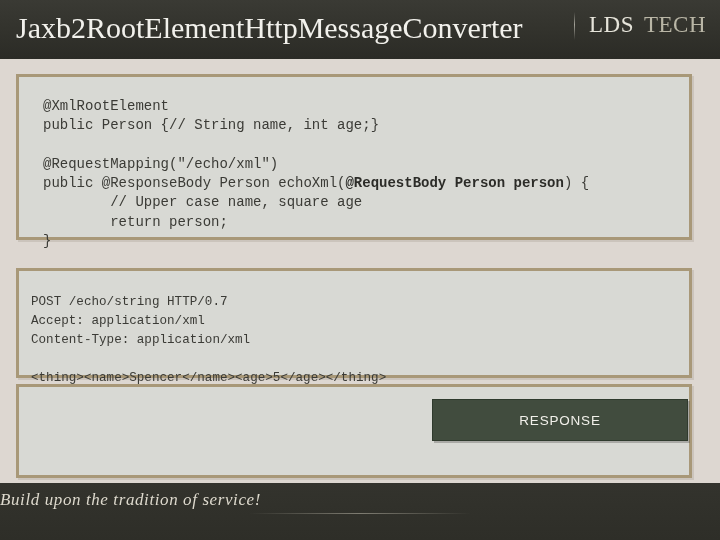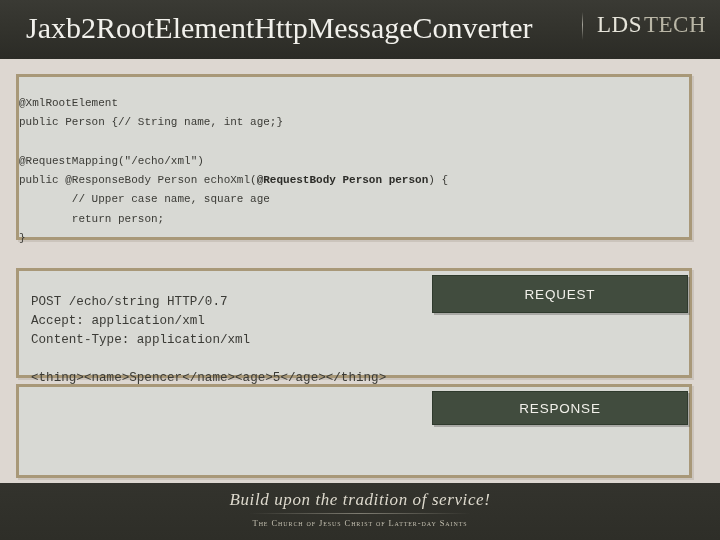--- a/index.html
+++ b/index.html
@@ -19,21 +19,21 @@
   .header {
     position: absolute;
     left: 0; top: 0;
     width: 720px;
     height: 59px;
     background: linear-gradient(180deg, #3a3a34 0%, #32322c 55%, #2b2b26 100%);
     overflow: hidden;
   }
   .header-title {
     position: absolute;
-    left: 26px;
+    left: 16px;
     top: 9px;
     font-family: "Liberation Serif", serif;
     font-size: 30px;
     line-height: 38px;
     color: #f2f1ec;
     letter-spacing: 0px;
     white-space: nowrap;
   }
   .brand {
     position: absolute;
@@ -52,42 +52,42 @@
     font-family: "Liberation Serif", serif;
     font-size: 23px;
     color: #e6e4da;
     letter-spacing: 0.5px;
   }
   .brand-tech {
     font-family: "Liberation Serif", serif;
     font-size: 23px;
     color: #b9b6a6;
     letter-spacing: 0.5px;
-    margin-left: 2px;
+    margin-left: 10px;
   }
 
   
   .panel {
     position: absolute;
     background: #d8d9d4;
     border: 3px solid #a89878;
     box-sizing: border-box;
     box-shadow: 2px 2px 0 rgba(120,110,95,0.18);
   }
   .code-panel   { left: 16px; top: 74px;  width: 676px; height: 166px; }
   .req-panel    { left: 16px; top: 268px; width: 676px; height: 110px; }
   .resp-panel   { left: 16px; top: 384px; width: 676px; height: 94px;  }
 
   .code-text {
     position: absolute;
-    left: 0;
+    left: 24px;
     top: 6px;
     right: 6px;
     font-family: "Liberation Mono", "DejaVu Sans Mono", monospace;
-    font-size: 11px;
+    font-size: 14px;
     line-height: 19.3px;
     color: #3b3b36;
     white-space: pre;
   }
   .code-text b { font-weight: bold; color: #2c2c28; }
 
   .http-text {
     position: absolute;
     left: 12px;
     top: 9px;
@@ -108,35 +108,35 @@
     justify-content: center;
     box-shadow: 2px 2px 0 rgba(60,60,55,0.30);
   }
   .tag-box span {
     font-family: "Liberation Sans", sans-serif;
     font-size: 13.5px;
     letter-spacing: 0.8px;
     color: #f1f0ea;
   }
   .req-tag  { left: 413px; top: 4px; width: 256px; height: 38px; }
-  .resp-tag { left: 413px; top: 4px; width: 256px; height: 34px; }
+  .resp-tag { left: 413px; top: 12px; width: 256px; height: 42px; }
 
   
   .footer {
     position: absolute;
     left: 0; top: 483px;
     width: 720px;
     height: 57px;
     background: linear-gradient(180deg, #33332d 0%, #2e2e28 100%);
     overflow: hidden;
   }
   .footer-inner {
     position: absolute;
     left: 0; right: 0; top: 7px;
-    text-align: center;
+    text-align: left;
   }
   .footer-tagline {
     font-family: "Liberation Serif", serif;
     font-style: italic;
     font-size: 17px;
     color: #ddd9cd;
     letter-spacing: 0.6px;
   }
   .footer-rule {
     width: 222px;
@@ -174,30 +174,26 @@
 <span>        return person;</span>
 <span>}</span></pre>
 </div>
 
 <div class="panel req-panel">
   <pre class="http-text"><span>POST /echo/string HTTP/0.7</span>
 <span>Accept: application/xml</span>
 <span>Content-Type: application/xml</span>
 
 <span>&lt;thing&gt;&lt;name&gt;Spencer&lt;/name&gt;&lt;age&gt;5&lt;/age&gt;&lt;/thing&gt;</span></pre>
-  <div class="tag-box req-tag">
-    <span>REQUEST</span>
-  </div>
 </div>
 
 <div class="panel resp-panel">
   <div class="tag-box resp-tag">
     <span>RESPONSE</span>
   </div>
 </div>
 
 <div class="footer">
   <div class="footer-inner">
     <div class="footer-tagline">Build upon the tradition of service!</div>
     <div class="footer-rule"></div>
-    <div class="footer-church">The Church of Jesus Christ of Latter-day Saints</div>
   </div>
 </div>
 
 </body></html>

